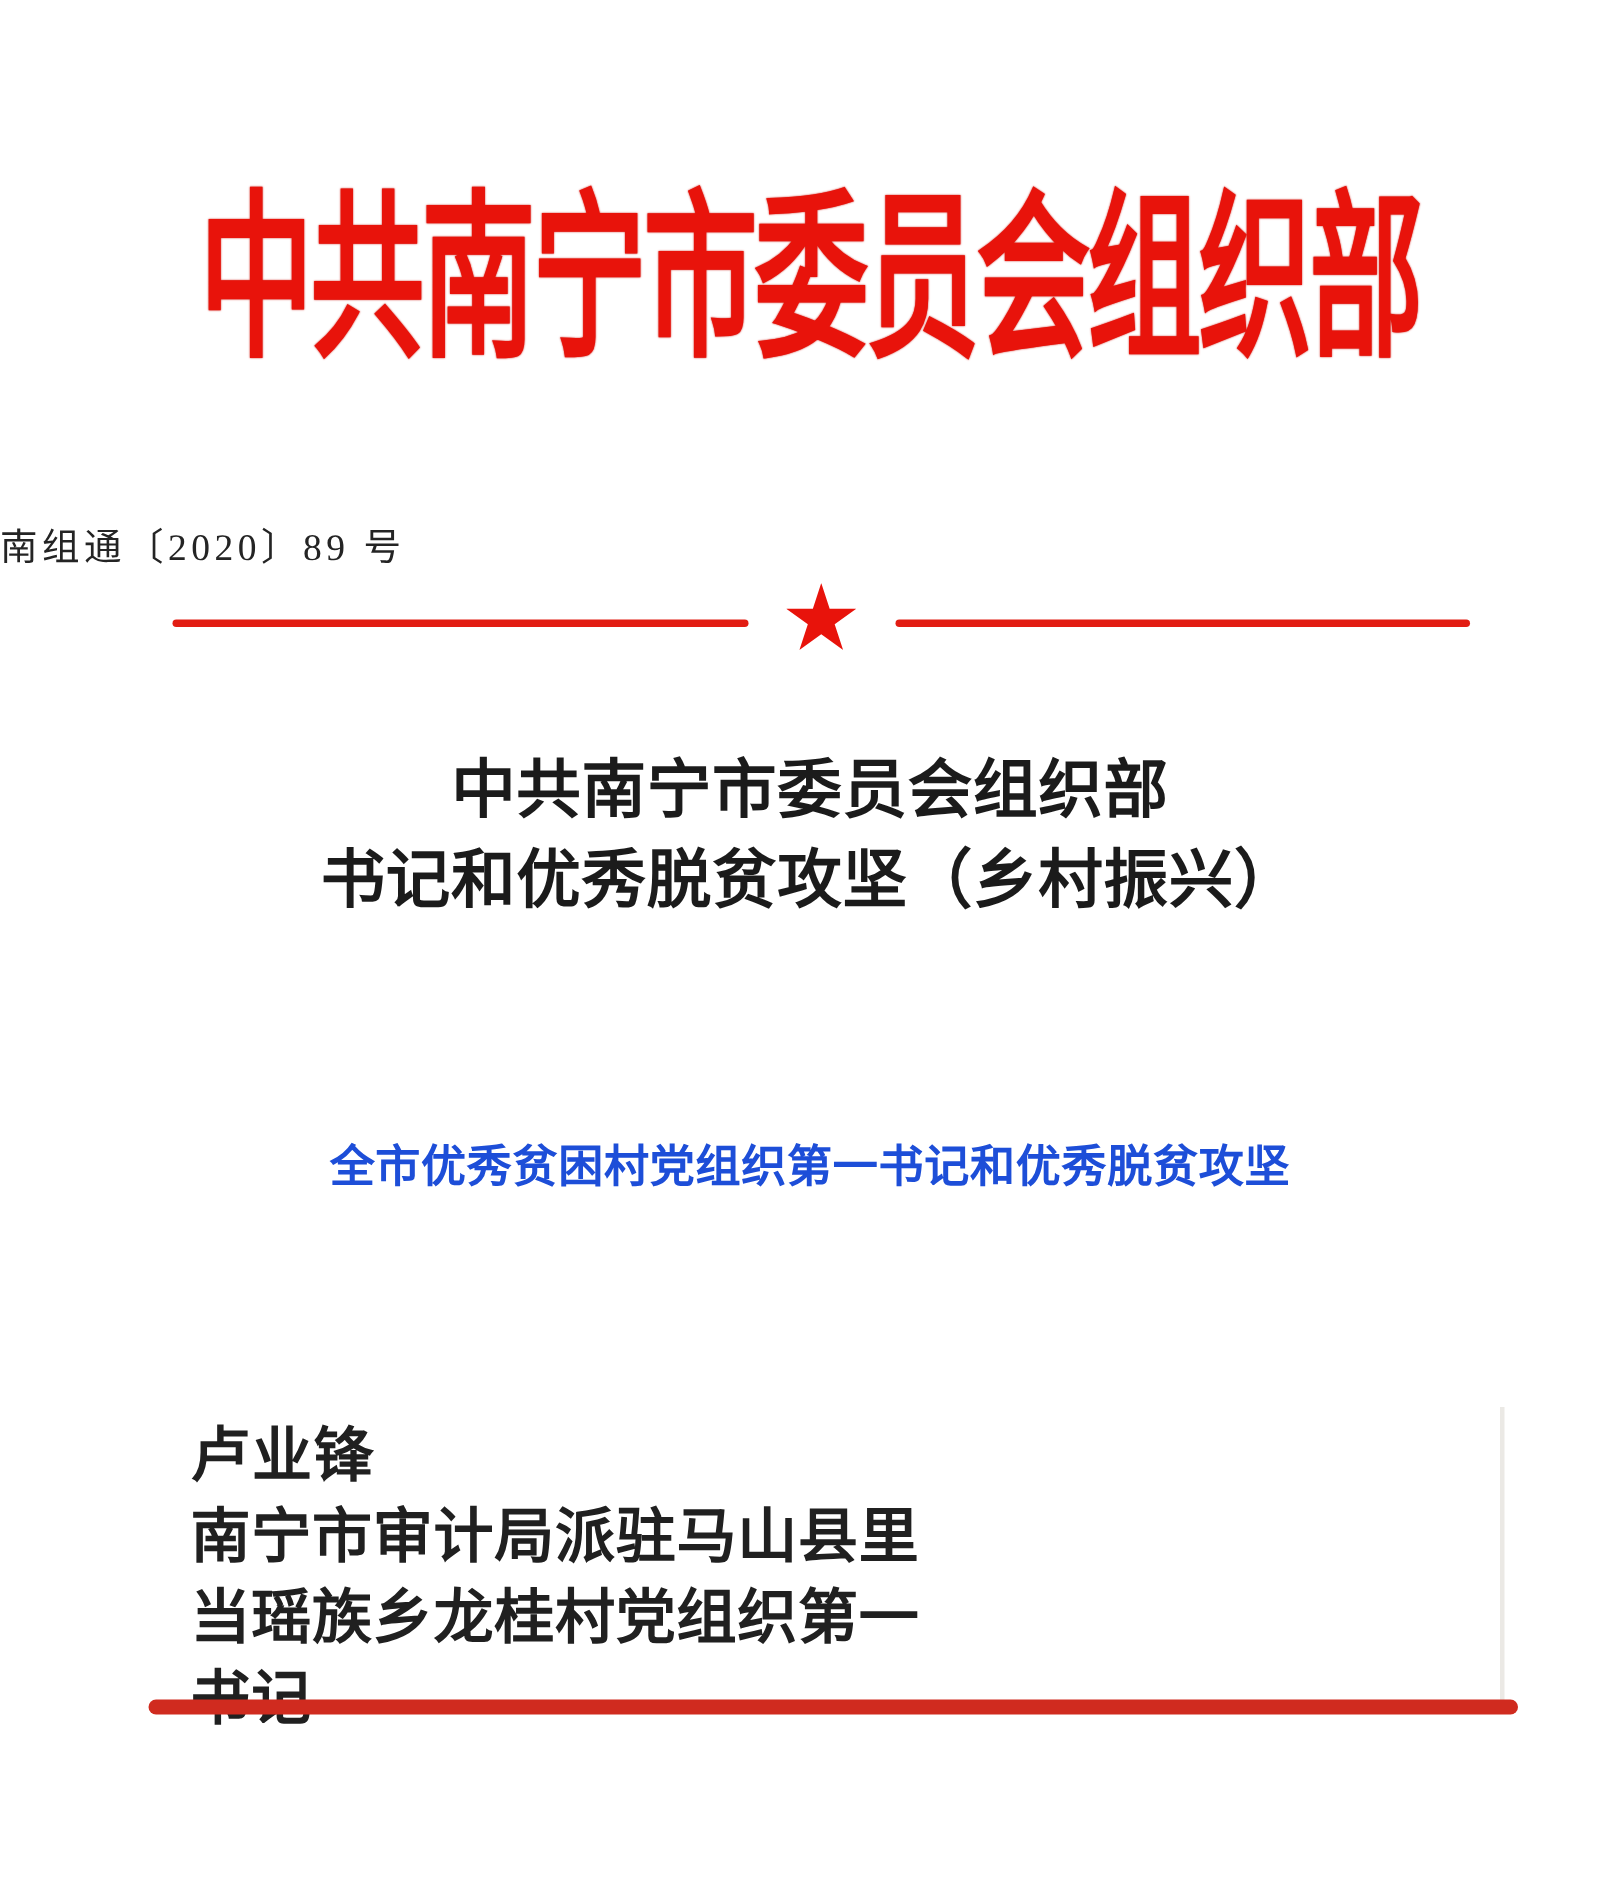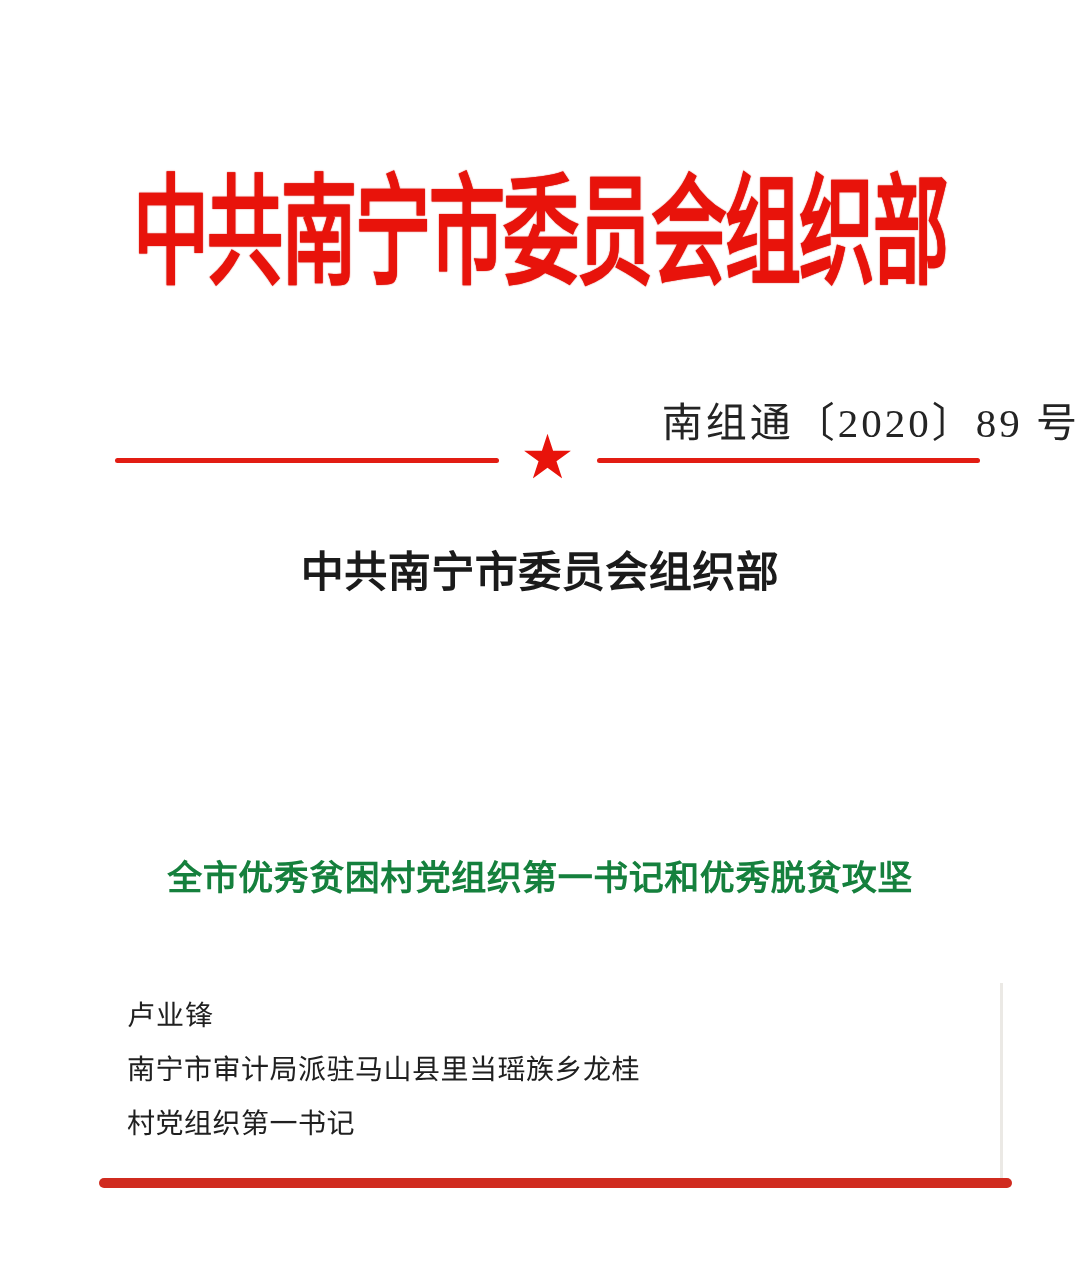--- a/index.html
+++ b/index.html
@@ -12,21 +12,20 @@
     height: 1261px;
     position: relative;
     overflow: hidden;
     font-family: "Liberation Serif", "DejaVu Serif", serif;
     color: #1e1e1e;
   }
   .page {
     position: absolute;
     inset: 0;
     background: #ffffff;
-    margin-top: 45px;
   }
 
   
   .org-name {
     position: absolute;
     top: 128px;
     left: 0;
     width: 100%;
     height: 120px;
     line-height: 120px;
@@ -39,22 +38,22 @@
     transform-origin: center center;
     white-space: nowrap;
     text-shadow: 0 0 1px #c70f07;
   }
 
   .doc-number {
     position: absolute;
     top: 344px;
     left: 0;
     width: 100%;
-    text-align: right;
-    font-size: 41px;
+    text-align: left;
+    font-size: 25px;
     font-weight: 500;
     letter-spacing: 3px;
     color: #242424;
     white-space: nowrap;
   }
 
   .divider {
     position: absolute;
     top: 391px;
     left: 115px;
@@ -89,41 +88,41 @@
     font-size: 43px;
     line-height: 60px;
     font-weight: bold;
     color: #1b1b1b;
     letter-spacing: 0.5px;
   }
   .title-block div { white-space: nowrap; }
 
   .subtitle-block {
     position: absolute;
-    top: 807px;
+    top: 752px;
     left: 0;
     width: 100%;
     text-align: center;
-    font-size: 35px;
+    font-size: 30px;
     line-height: 54px;
     font-weight: bold;
-    color: #15803d;
+    color: #1d4ed8;
     letter-spacing: 0.5px;
   }
   .subtitle-block div { white-space: nowrap; }
 
   
   .roster {
     position: absolute;
     top: 944px;
     left: 127px;
     width: 850px;
-    font-size: 28px;
+    font-size: 40px;
     line-height: 54px;
-    font-weight: 400;
+    font-weight: 700;
     color: #202020;
   }
   .roster-entry {
     display: flex;
     align-items: flex-start;
   }
   .roster-name {
     flex: 0 0 325px;
     white-space: nowrap;
     letter-spacing: 1px;
@@ -166,20 +165,21 @@
   <div class="doc-number">南组通〔2020〕89 号</div>
 
   <div class="divider">
     <div class="rule"></div>
     <div class="star">★</div>
     <div class="rule"></div>
   </div>
 
   <div class="title-block">
     <div>中共南宁市委员会组织部</div>
+    <div>书记和优秀脱贫攻坚（乡村振兴）</div>
   </div>
 
   <div class="subtitle-block">
     <div>全市优秀贫困村党组织第一书记和优秀脱贫攻坚</div>
   </div>
 
   <div class="roster">
     <div class="roster-entry">
       <div class="roster-name">卢业锋</div>
     </div>

